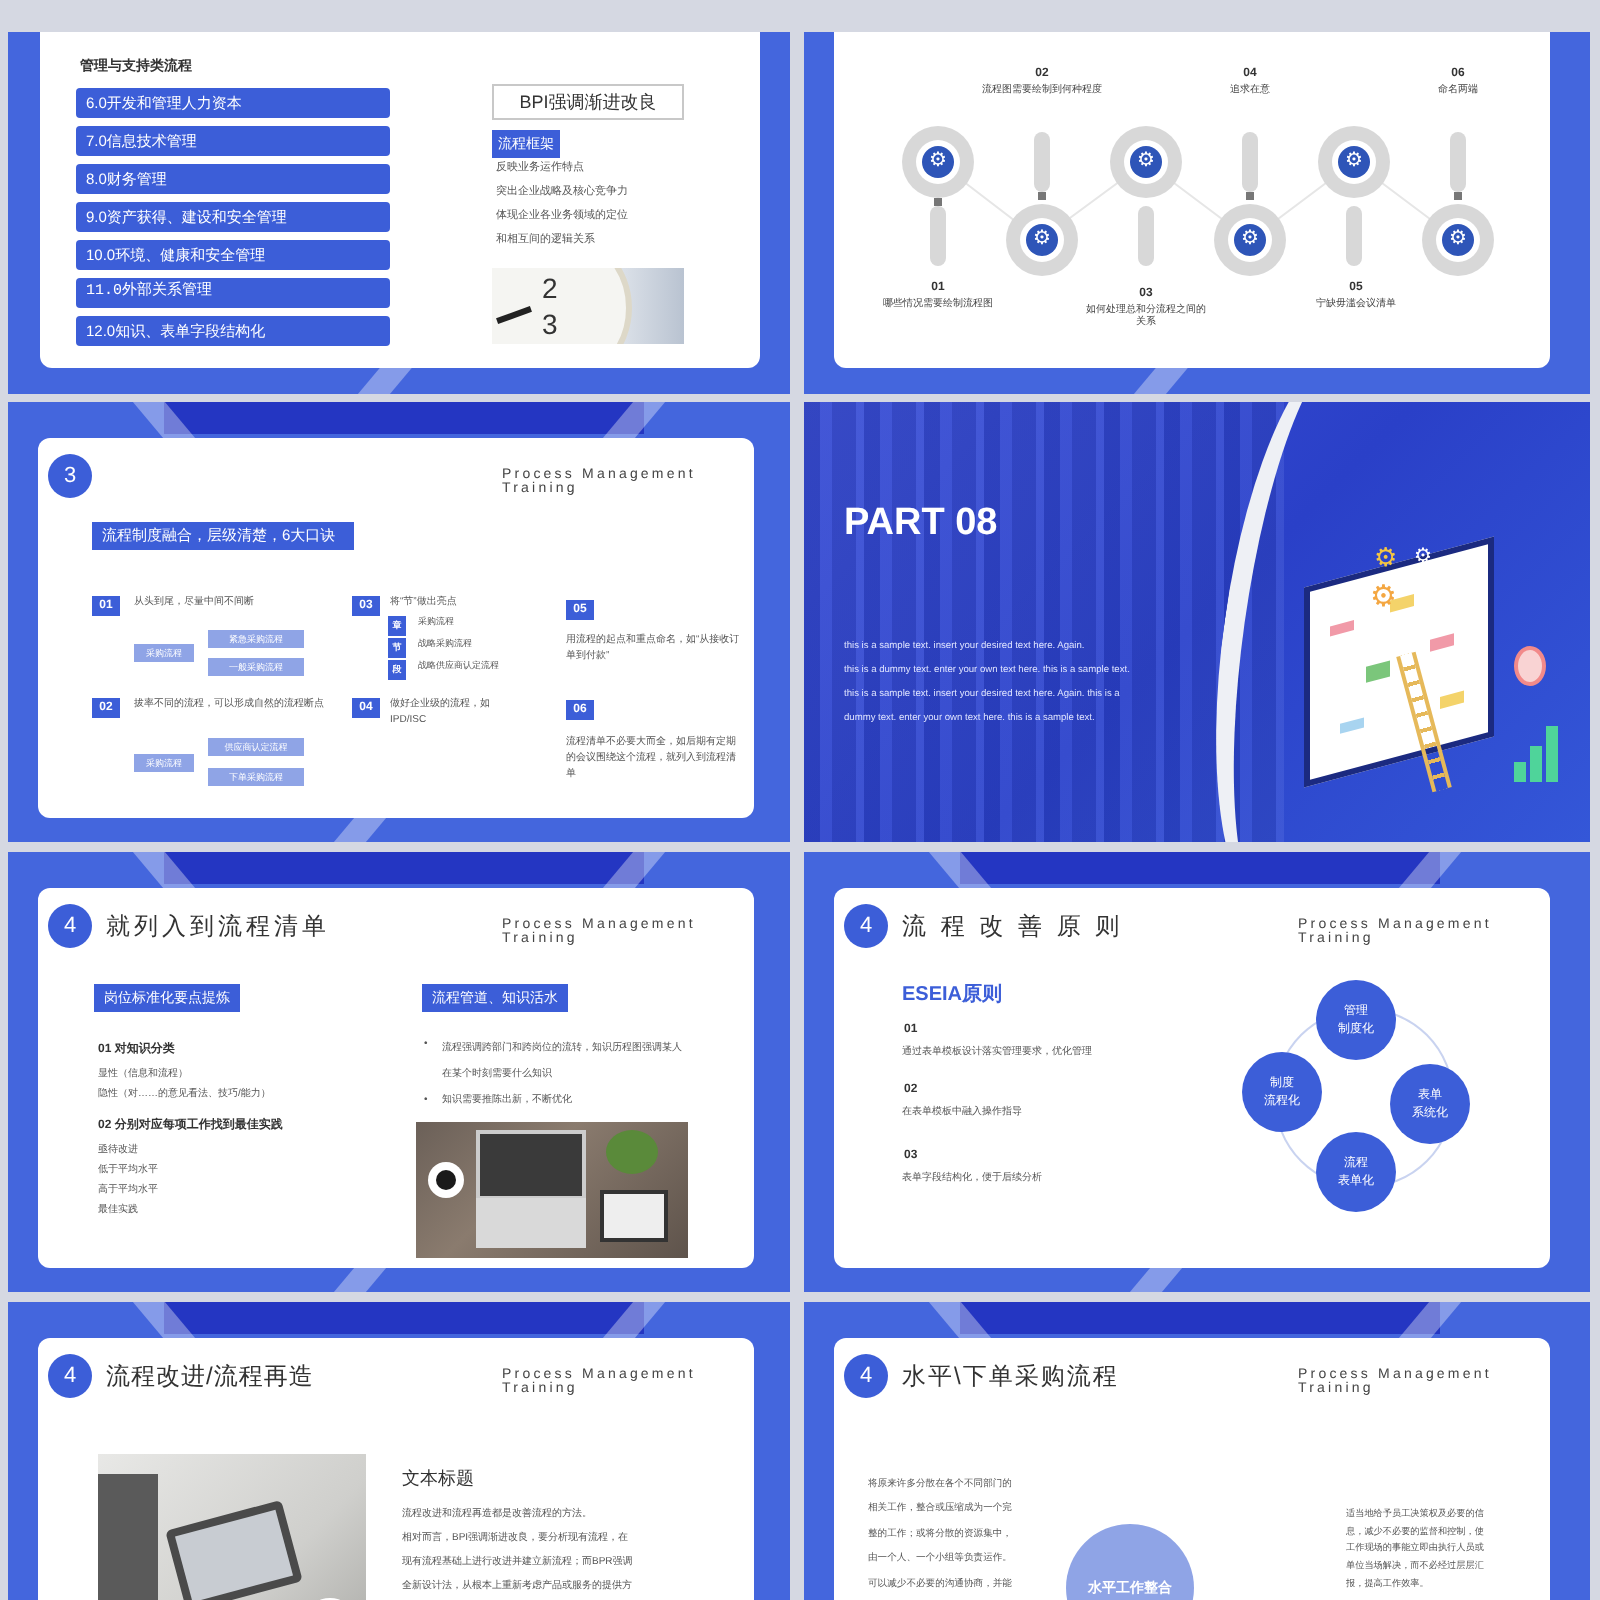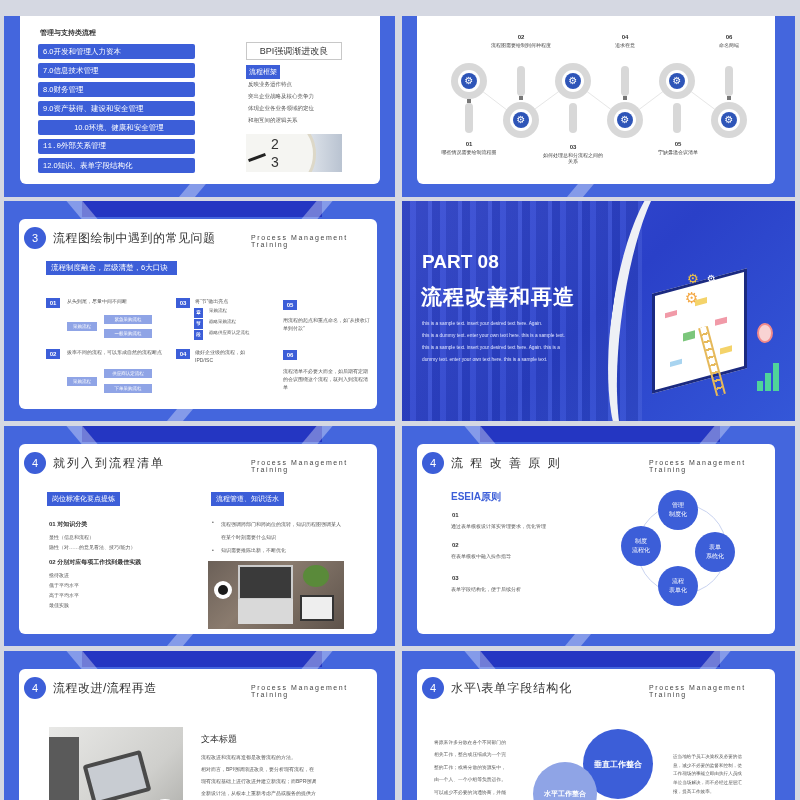--- a/index.html
+++ b/index.html
@@ -33,21 +33,21 @@
 
   <div class="slide" style="left:4px;top:0;width:391px;height:181px;">
     <div class="stripe" style="left:180px;top:165px;height:20px;"></div>
     <div class="card" style="left:16px;top:-6px;width:360px;height:174px;">
       <div style="position:absolute;left:20px;top:18px;font-size:7px;font-weight:bold;color:#333;">管理与支持类流程</div>
       <div>
         <div class="blue-bar" style="left:18px;top:34px;width:157px;height:15px;line-height:15px;">6.0开发和管理人力资本</div>
         <div class="blue-bar" style="left:18px;top:53px;width:157px;height:15px;line-height:15px;">7.0信息技术管理</div>
         <div class="blue-bar" style="left:18px;top:72px;width:157px;height:15px;line-height:15px;">8.0财务管理</div>
         <div class="blue-bar" style="left:18px;top:91px;width:157px;height:15px;line-height:15px;">9.0资产获得、建设和安全管理</div>
-        <div class="blue-bar" style="left:18px;top:110px;width:157px;height:15px;line-height:15px;text-align:center;">10.0环境、健康和安全管理</div>
+        <div class="blue-bar" style="left:18px;top:110px;width:157px;height:15px;line-height:15px;">10.0环境、健康和安全管理</div>
         <div class="blue-bar" style="left:18px;top:129px;width:157px;height:15px;line-height:15px;font-family:Liberation Mono, monospace;">11.0外部关系管理</div>
         <div class="blue-bar" style="left:18px;top:148px;width:157px;height:15px;line-height:15px;">12.0知识、表单字段结构化</div>
       </div>
       <div style="position:absolute;left:226px;top:32px;width:96px;height:18px;border:1px solid #c8c8c8;font-size:9px;color:#333;text-align:center;line-height:16px;">BPI强调渐进改良</div>
       <div class="tag" style="left:226px;top:55px;font-size:7px;padding:2px 3px;">流程框架</div>
       <div class="small" style="left:228px;top:70px;font-size:5.5px;">反映业务运作特点</div>
       <div class="small" style="left:228px;top:82px;font-size:5.5px;">突出企业战略及核心竞争力</div>
       <div class="small" style="left:228px;top:94px;font-size:5.5px;">体现企业各业务领域的定位</div>
       <div class="small" style="left:228px;top:106px;font-size:5.5px;">和相互间的逻辑关系</div>
       <div style="position:absolute;left:226px;top:124px;width:96px;height:38px;background:linear-gradient(90deg,#cfd6e0 0%,#eef1f5 50%,#b9c3d1 100%);overflow:hidden;">
@@ -114,21 +114,20 @@
     </div>
   </div>
 
   <div class="slide" style="left:4px;top:185px;width:391px;height:220px;">
     <div class="topband" style="left:78px;width:240px;"></div>
     <div class="stripe" style="left:70px;top:0;height:18px;transform:skewX(40deg);"></div>
     <div class="stripe" style="left:305px;top:0;height:18px;"></div>
     <div class="stripe" style="left:168px;top:205px;height:18px;"></div>
     <div class="card" style="left:15px;top:18px;width:358px;height:190px;">
       <div class="hdr-num" style="left:5px;top:8px;">3</div>
-      <div class="hdr-title" style="left:34px;top:11px;letter-spacing:0.5px;">流程图绘制中遇到的常见问题</div>
       <div class="hdr-sub" style="left:232px;top:15px;">Process Management Training</div>
       <div class="tag" style="left:27px;top:42px;width:131px;height:14px;font-size:7.5px;line-height:10px;">流程制度融合，层级清楚，6大口诀</div>
 
       <div class="num-badge" style="left:27px;top:79px;">01</div>
       <div class="small" style="left:48px;top:78px;width:70px;font-size:5px;">从头到尾，尽量中间不间断</div>
       <div class="pill" style="left:48px;top:103px;width:30px;height:9px;line-height:9px;">采购流程</div>
       <div class="pill" style="left:85px;top:96px;width:48px;height:9px;line-height:9px;">紧急采购流程</div>
       <div class="pill" style="left:85px;top:110px;width:48px;height:9px;line-height:9px;">一般采购流程</div>
 
       <div class="num-badge" style="left:27px;top:130px;">02</div>
@@ -154,21 +153,20 @@
 
       <div class="num-badge" style="left:264px;top:131px;">06</div>
       <div class="small" style="left:264px;top:148px;width:86px;font-size:5px;">流程清单不必要大而全，如后期有定期的会议围绕这个流程，就列入到流程清单</div>
     </div>
   </div>
 
   <div class="slide" style="left:402px;top:185px;width:393px;height:220px;background:linear-gradient(135deg,#3c4fd4 0%,#2a40c8 50%,#3457d8 100%);">
     <div style="position:absolute;left:0;top:0;width:240px;height:220px;opacity:0.25;background:repeating-linear-gradient(90deg,#1a2a8a 0 8px,#5a70e0 8px 14px,#2a3a9a 14px 26px,#6a80e8 26px 30px);"></div>
     <div style="position:absolute;left:210px;top:-30px;width:90px;height:290px;border-left:10px solid #eef0f5;border-radius:60% 0 0 60%;transform:rotate(8deg);"></div>
     <div style="position:absolute;left:20px;top:50px;color:#fff;font-size:19px;font-weight:bold;">PART 08</div>
-    <div style="position:absolute;left:19px;top:82px;color:#fff;font-size:21px;font-weight:bold;letter-spacing:1px;">流程改善和再造</div>
     <div class="small" style="left:20px;top:119px;color:#dfe4ff;font-size:4.8px;">this is a sample text. insert your desired text here. Again.</div>
     <div class="small" style="left:20px;top:131px;color:#dfe4ff;font-size:4.8px;">this is a dummy text. enter your own text here. this is a sample text.</div>
     <div class="small" style="left:20px;top:143px;color:#dfe4ff;font-size:4.8px;">this is a sample text. insert your desired text here. Again. this is a</div>
     <div class="small" style="left:20px;top:155px;color:#dfe4ff;font-size:4.8px;">dummy text. enter your own text here. this is a sample text.</div>
 
     <div style="position:absolute;left:250px;top:80px;width:95px;height:100px;background:#fff;border:3px solid #1b2a80;transform:skewY(-15deg);">
       <div style="position:absolute;left:10px;top:20px;width:12px;height:5px;background:#f19aa8;"></div>
       <div style="position:absolute;left:40px;top:15px;width:12px;height:6px;background:#f4d36a;"></div>
       <div style="position:absolute;left:28px;top:45px;width:12px;height:8px;background:#7bc67b;"></div>
       <div style="position:absolute;left:60px;top:40px;width:12px;height:6px;background:#f19aa8;"></div>
@@ -276,31 +274,30 @@
       <div class="small" style="left:182px;top:120px;font-size:5px;">全新设计法，从根本上重新考虑产品或服务的提供方</div>
     </div>
   </div>
 
   <div class="slide" style="left:402px;top:635px;width:393px;height:165px;">
     <div class="topband" style="left:78px;width:240px;"></div>
     <div class="stripe" style="left:70px;top:0;height:18px;transform:skewX(40deg);"></div>
     <div class="stripe" style="left:305px;top:0;height:18px;"></div>
     <div class="card" style="left:15px;top:18px;width:358px;height:160px;">
       <div class="hdr-num" style="left:5px;top:8px;">4</div>
-      <div class="hdr-title" style="left:34px;top:11px;letter-spacing:1px;">水平\表单字段结构化</div>
+      <div class="hdr-title" style="left:34px;top:11px;letter-spacing:1px;">水平\下单采购流程</div>
       <div class="hdr-sub" style="left:232px;top:15px;">Process Management Training</div>
       <div class="small" style="left:17px;top:68px;font-size:4.8px;line-height:2.6;width:95px;">
         <div>将原来许多分散在各个不同部门的</div>
         <div>相关工作，整合或压缩成为一个完</div>
         <div>整的工作；或将分散的资源集中，</div>
         <div>由一个人、一个小组等负责运作。</div>
         <div>可以减少不必要的沟通协商，并能</div>
         <div>为顾客提供单一的接触点。</div>
       </div>
-      <div class="circle" style="left:166px;top:60px;width:70px;height:70px;background:#3c5ed8;font-size:8px;font-weight:bold;">垂直工作整合</div>
       <div class="circle" style="left:116px;top:93px;width:64px;height:64px;background:#8fa4e6;font-size:7px;font-weight:bold;">水平工作整合</div>
       <div class="small" style="left:256px;top:84px;font-size:4.6px;line-height:1.9;width:92px;">
         <div>适当地给予员工决策权及必要的信</div>
         <div>息，减少不必要的监督和控制，使</div>
         <div>工作现场的事能立即由执行人员或</div>
         <div>单位当场解决，而不必经过层层汇</div>
         <div>报，提高工作效率。</div>
       </div>
     </div>
   </div>

